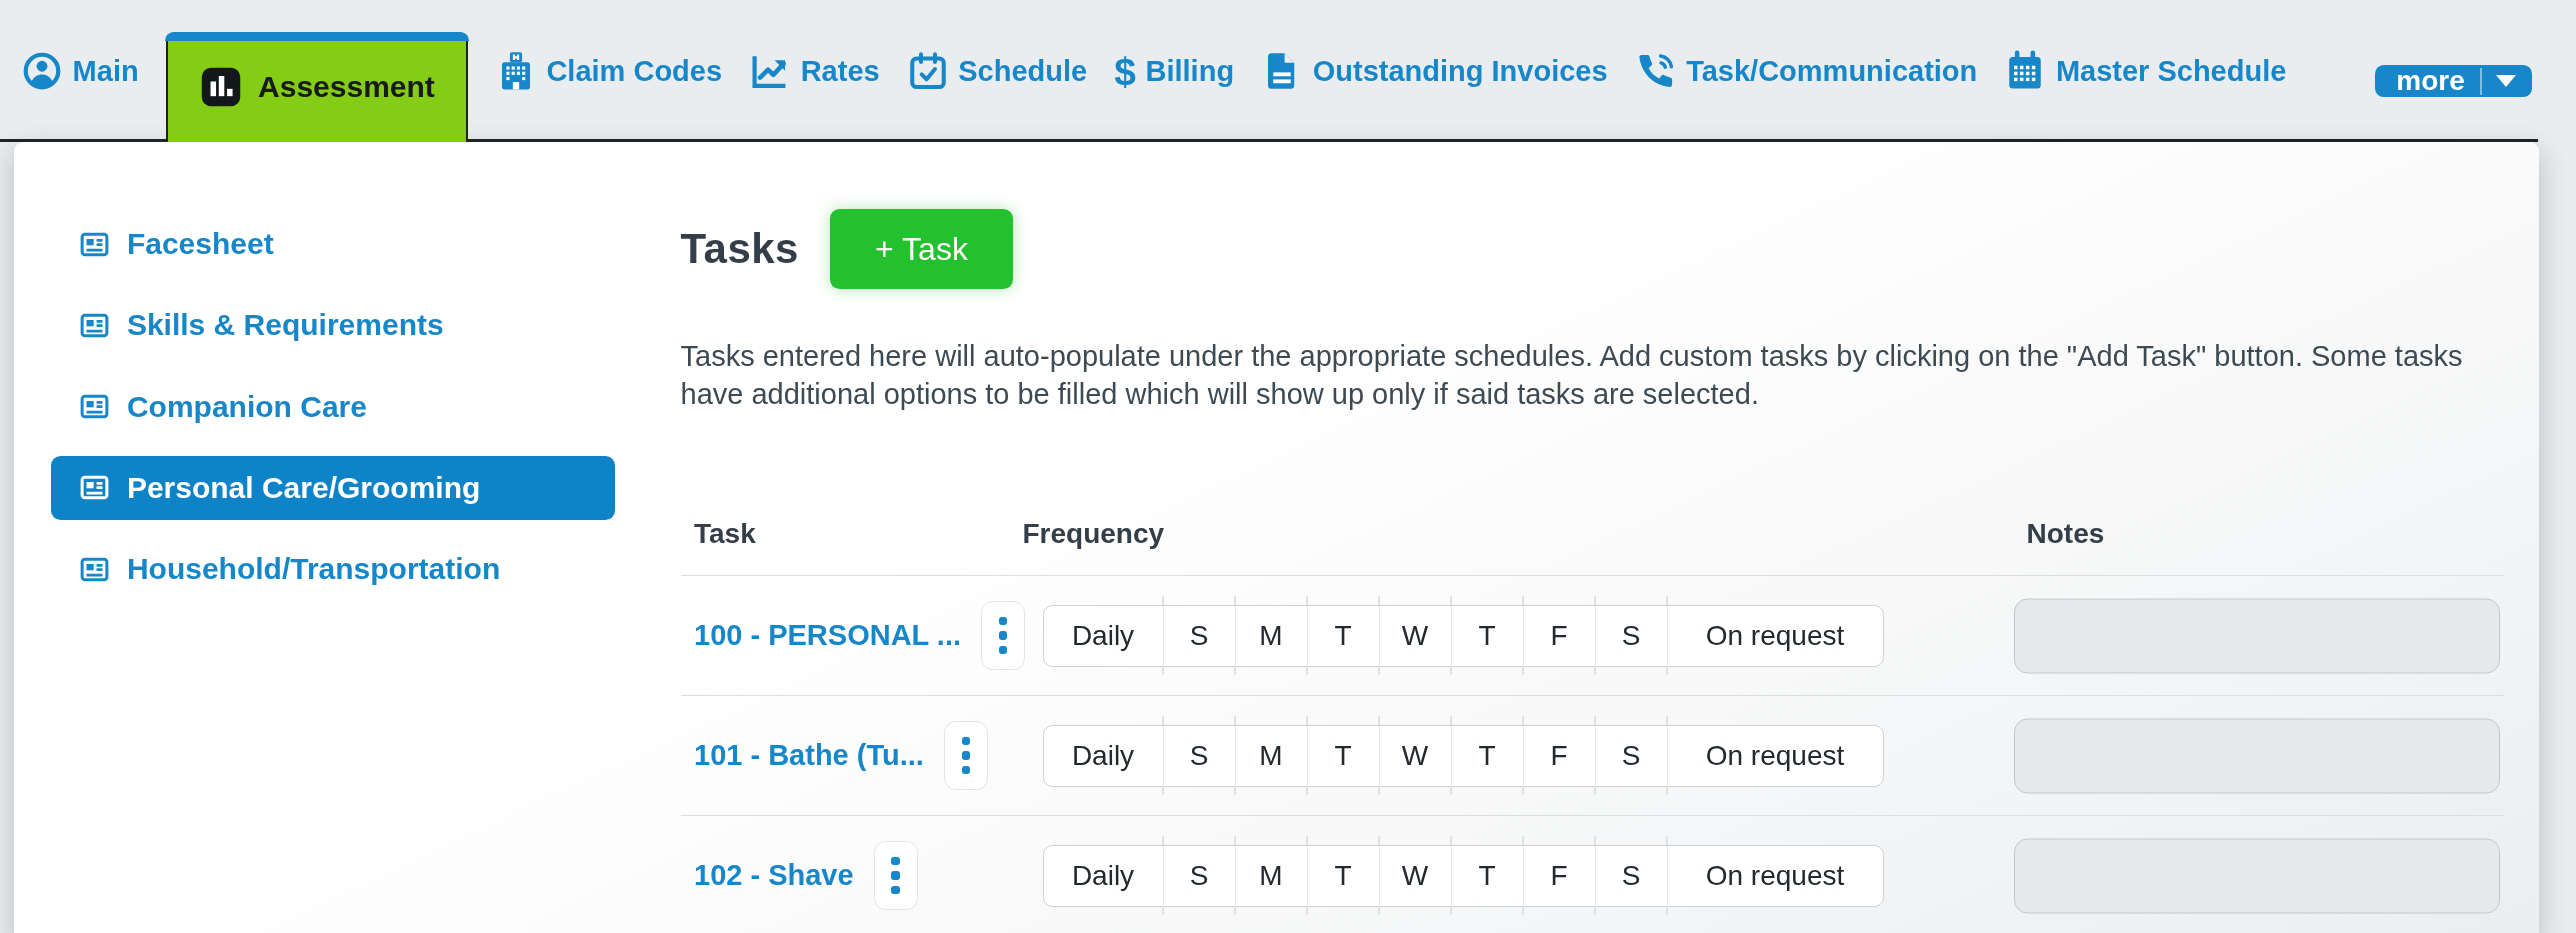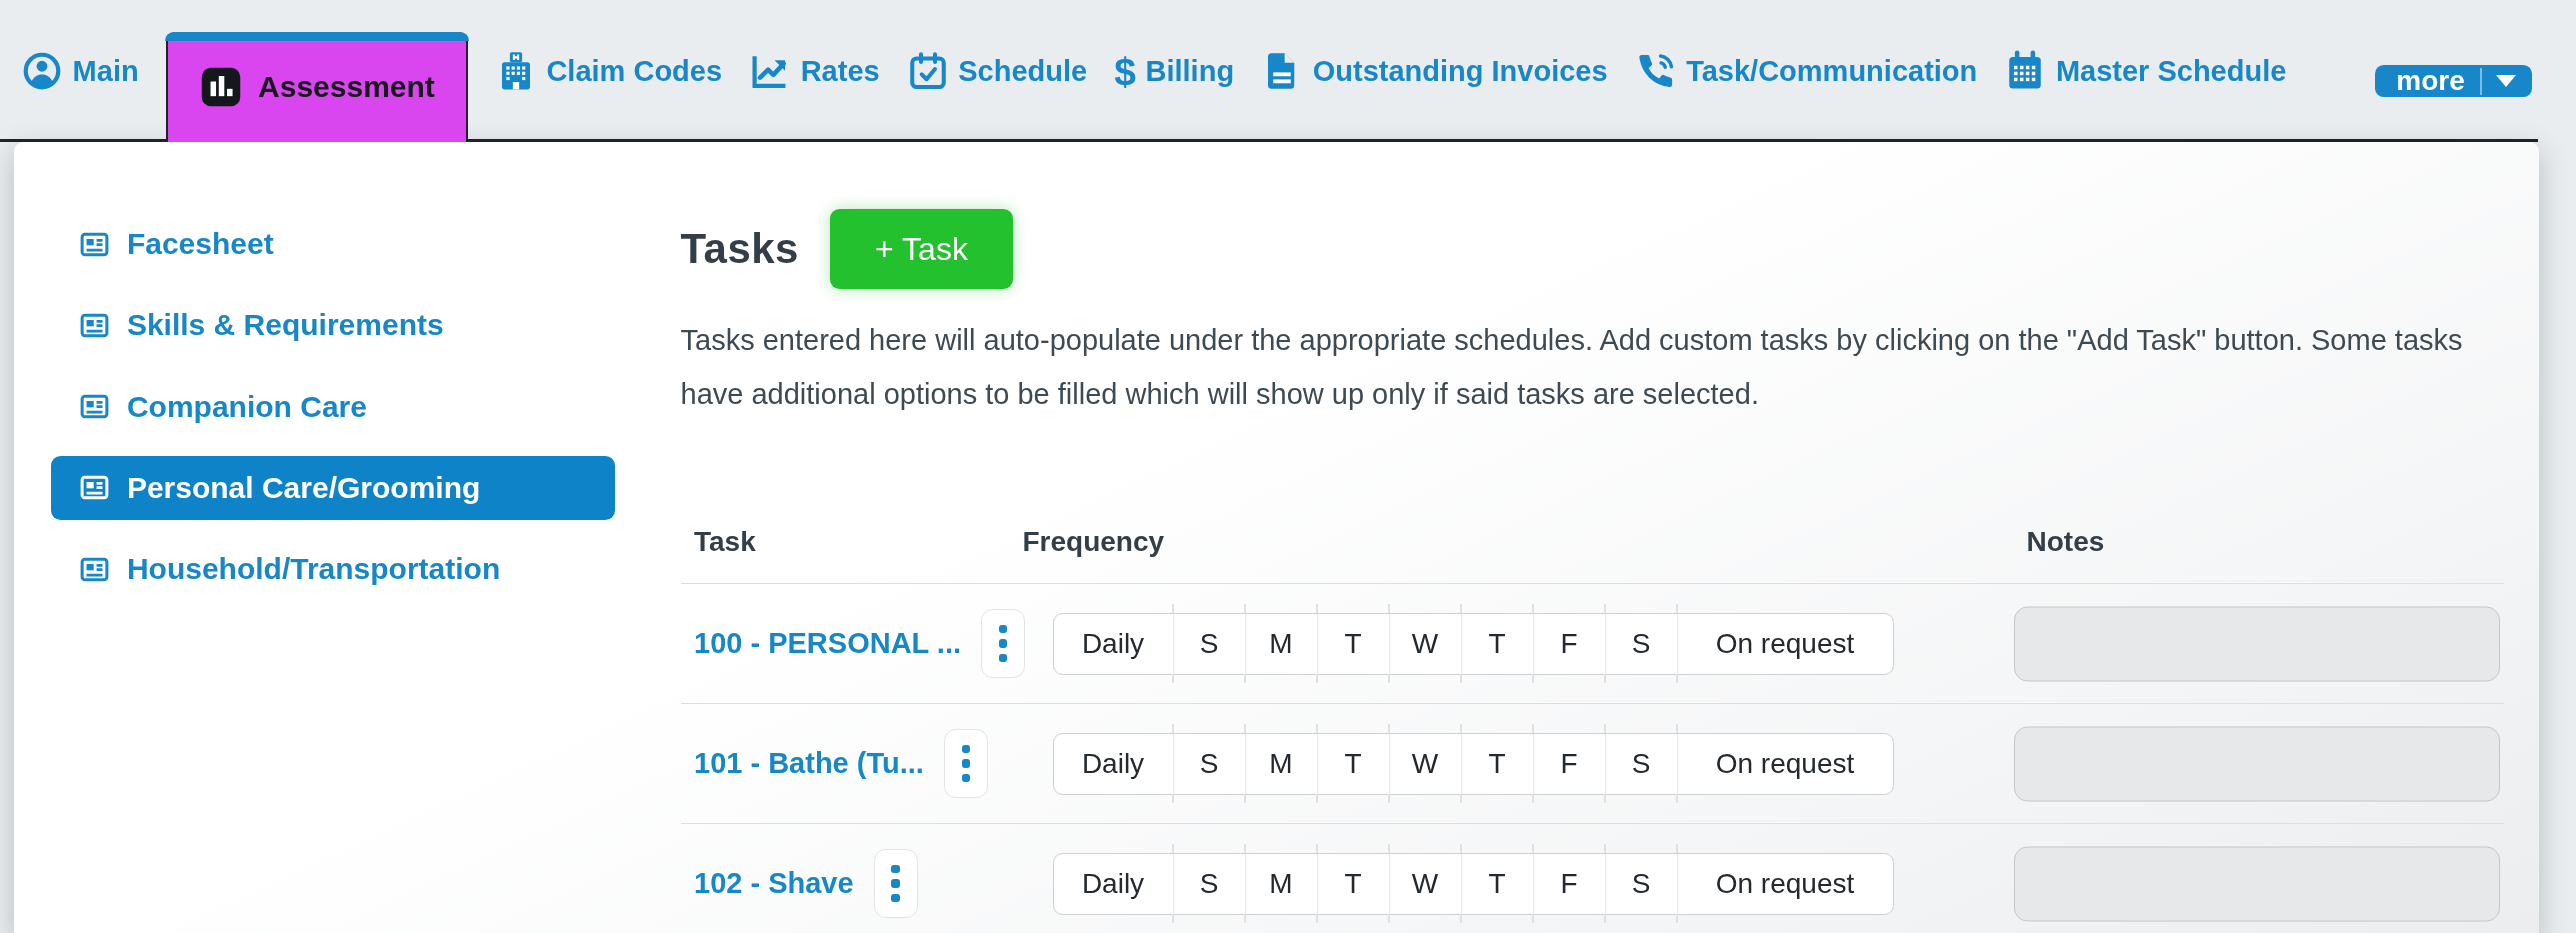--- a/index.html
+++ b/index.html
@@ -13,21 +13,21 @@
   .topnav{ position:absolute; top:0; left:0; width:2576px; height:142px;
     display:flex; align-items:center; gap:27px; padding-left:21px; z-index:3; }
   .nav-link{ display:flex; align-items:center; gap:9.6px; color:#1787c9;
     font-size:29px; font-weight:600; white-space:nowrap; cursor:pointer; text-decoration:none; }
   .nav-link svg{ width:42px; height:42px; flex:none; }
   .dollar{ font-size:39px; font-weight:700; color:#1787c9; line-height:1; }
 
   .navline{ position:absolute; top:139px; left:0; width:2538px; height:2.9px; background:#1f2326; z-index:2; }
 
   .tab{ position:relative; z-index:4; align-self:flex-start; margin-top:32px; height:110px;
-    background:#d946ef; border:2.9px solid #1f2326; border-top:none; border-bottom:none;
+    background:#84cc16; border:2.9px solid #1f2326; border-top:none; border-bottom:none;
     border-radius:9.6px 9.6px 0 0; display:flex; align-items:center; gap:15.4px;
     padding:0 31px; font-size:30px; font-weight:600; color:#17191b; cursor:pointer; }
   .tab::before{ content:''; position:absolute; top:0; left:-2.9px; right:-2.9px; height:8.7px;
     background:#1787c9; border-radius:8.7px 8.7px 0 0; }
   .tab::after{ content:''; position:absolute; left:-2.9px; right:-2.9px; bottom:-9.6px; height:9.6px; background:#fff; }
   .tab svg{ width:44px; height:44px; flex:none; }
 
   .more-btn{ position:absolute; right:44px; top:65px; height:32px; background:#1787c9;
     border:none; border-radius:8.7px; color:#fff; display:flex; align-items:center;
     font-family:inherit; font-size:28px; font-weight:600; cursor:pointer; padding:0; z-index:5; }
@@ -48,35 +48,35 @@
   .side-item.active{ background:#0f83c8; color:#fff; }
   .side-item svg{ width:37px; height:33px; flex:none; }
 
   
   .main{ position:absolute; left:667px; top:0; width:1823px; }
   .title-row{ margin-top:67px; display:flex; align-items:center; gap:31px; }
   .page-title{ margin:0; font-size:42px; font-weight:700; color:#333e48; letter-spacing:0.5px; }
   .add-task{ width:183px; height:80px; background:#23c12d; color:#fff; font-family:inherit;
     font-size:32px; font-weight:500; border:none; border-radius:9.6px; cursor:pointer;
     box-shadow:0 0 15.4px rgba(35,193,45,.35); }
-  .desc{ margin:24px 0 0; font-size:29px; line-height:54px; color:#3d4a53; max-width:1823px; }
+  .desc{ margin:48px 0 0; font-size:29px; line-height:38px; color:#3d4a53; max-width:1823px; }
 
   .thead{ margin-top:96px; height:67px; position:relative; border-bottom:1.9px solid #dcdee0;
     font-size:28px; font-weight:700; color:#333e48; }
   .thead span{ position:absolute; bottom:25px; }
   .th-task{ left:13.5px; } .th-freq{ left:342px; } .th-notes{ left:1346px; }
 
   .trow{ position:relative; height:120px; border-bottom:1.9px solid #dcdee0; display:flex; align-items:center; }
   .taskcell{ margin-left:13.5px; display:flex; align-items:center; gap:20px; }
   .task-link{ color:#1787c9; font-size:29px; font-weight:700; white-space:nowrap; cursor:pointer; text-decoration:none; }
   .kebab{ width:44px; height:69px; background:#fff; border:1.9px solid #e2e4e6; border-radius:11.6px;
     display:flex; flex-direction:column; align-items:center; justify-content:center; gap:5.8px; cursor:pointer; padding:0; }
   .kebab i{ width:8.7px; height:8.7px; border-radius:2.9px; background:#1787c9; }
 
-  .freq{ position:absolute; left:372px; top:50%; transform:translateY(-50%); width:841px; height:62px;
+  .freq{ position:absolute; left:362px; top:50%; transform:translateY(-50%); width:841px; height:62px;
     border:1.9px solid #cdd0d2; border-radius:9.6px; background:#fff; display:flex; }
   .fcell{ position:relative; display:flex; align-items:center; justify-content:center;
     font-size:28px; color:#23292e; cursor:pointer; }
   .fcell.daily{ width:119px; } .fcell.day{ width:72px; } .fcell.onreq{ flex:1; }
   .fcell + .fcell{ border-left:1.9px solid #e3e5e7; }
   .fcell + .fcell::before{ content:''; position:absolute; left:-1.9px; top:-9.6px; width:1.9px; height:8.7px; background:#dfe1e3; }
   .fcell + .fcell::after{ content:''; position:absolute; left:-1.9px; bottom:-9.6px; width:1.9px; height:8.7px; background:#dfe1e3; }
 
   .notes-box{ position:absolute; left:1333px; top:50%; transform:translateY(-50%); width:486px; height:75px;
     background:#e7e8e9; border:1.9px solid #c4c7c9; border-radius:13.5px; cursor:text; }

